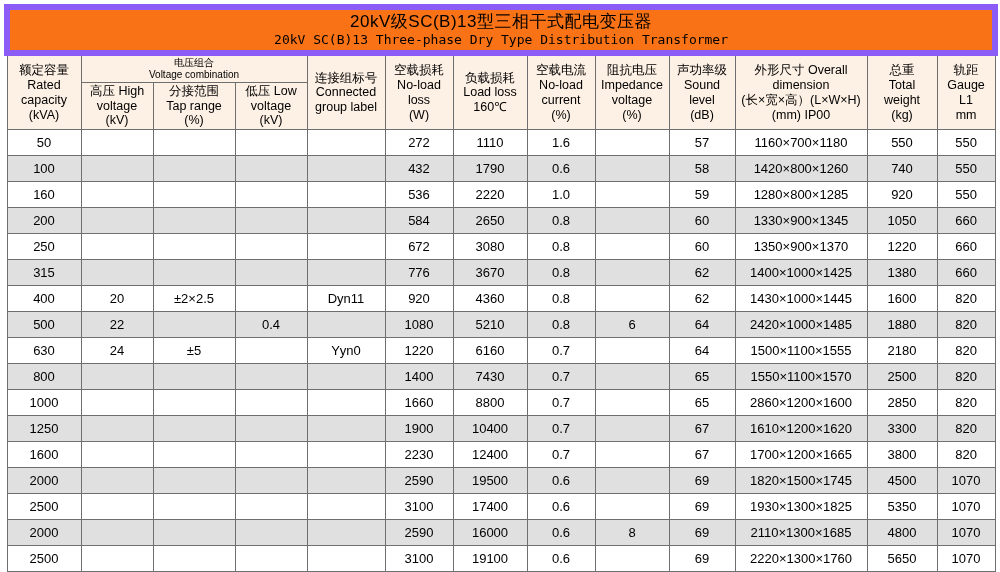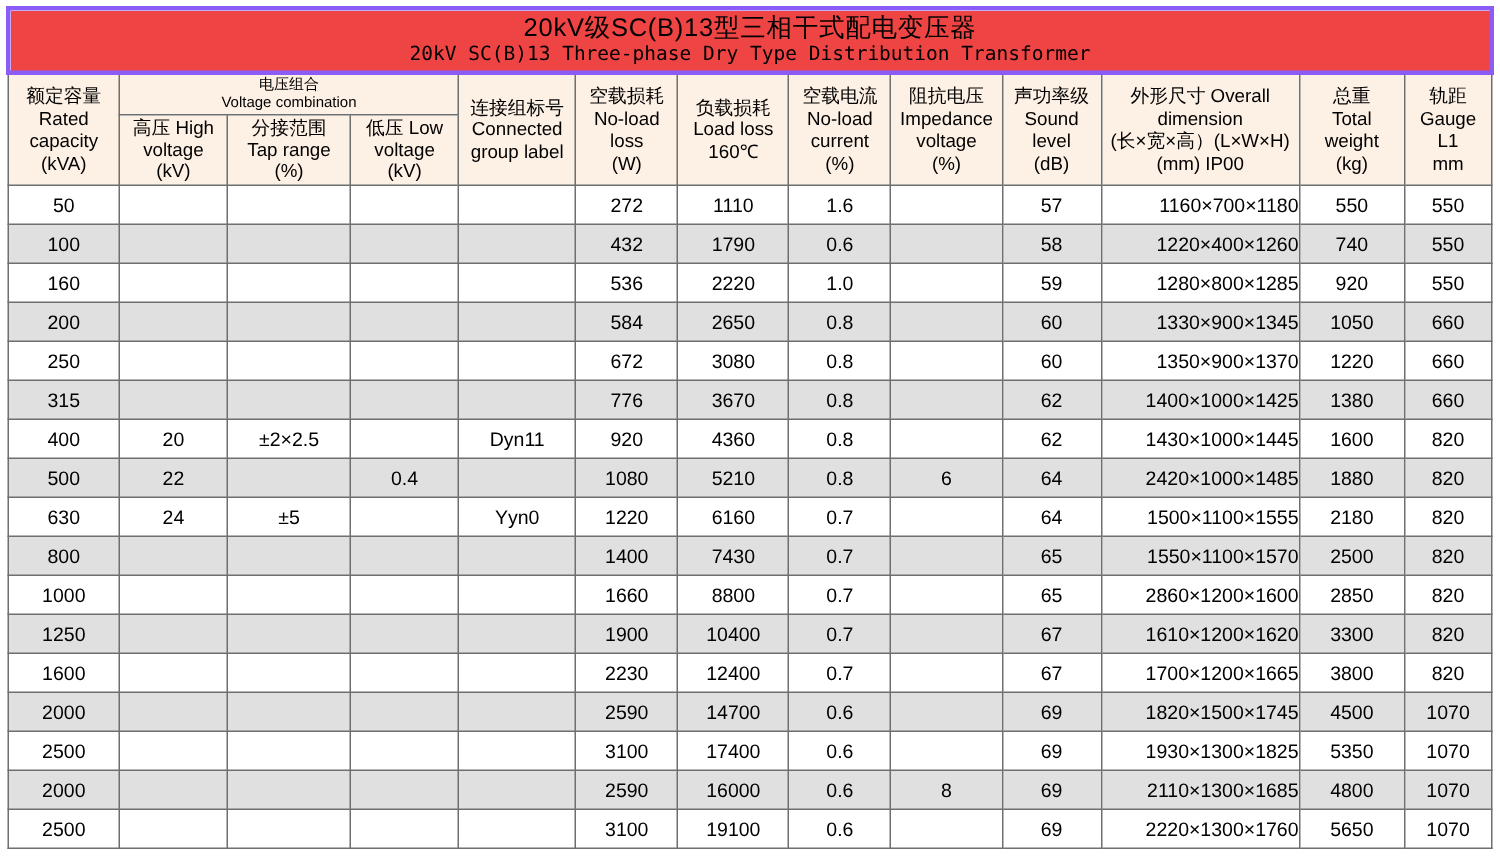--- a/index.html
+++ b/index.html
@@ -24,22 +24,22 @@
     font-weight:normal;
     font-size:13px;
     text-align:center;
     vertical-align:middle;
     padding:0;
     line-height:1.18;
     color:#000;
     overflow:hidden;
   }
   .title-row td{
-    background:#ef4444;
-    border:3px solid #8b5cf6;
+    background:#f97316;
+    border:6px solid #8b5cf6;
     padding:2px 0 3px 0;
   }
   .title-cn{
     font-size:17px;
     letter-spacing:0.5px;
   }
   .title-en{
     font-size:13px;
     font-family:"DejaVu Sans Mono", monospace;
     letter-spacing:0px;
@@ -51,21 +51,21 @@
     font-size:12.5px;
   }
   .hdr td.group{
     font-size:10px;
   }
   .hdr .cn{display:block;}
   .hdr .en{display:block;}
   .body-row td{height:25px;font-size:13px;}
   .body-row.alt td{background:#e0e0e0;}
   .body-row.white td{background:#ffffff;}
-  .dim{font-size:12.5px;text-align:right;}
+  .dim{font-size:12.5px;}
 </style>
 </head>
 <body>
 
 <div class="sheet">
 <table>
   <colgroup>
     <col style="width:74px">
     <col style="width:72px">
     <col style="width:82px">
@@ -178,21 +178,21 @@
       <td>100</td>
       <td></td>
       <td></td>
       <td></td>
       <td></td>
       <td>432</td>
       <td>1790</td>
       <td>0.6</td>
       <td></td>
       <td>58</td>
-      <td class="dim">1220×400×1260</td>
+      <td class="dim">1420×800×1260</td>
       <td>740</td>
       <td>550</td>
     </tr>
     <tr class="body-row white">
       <td>160</td>
       <td></td>
       <td></td>
       <td></td>
       <td></td>
       <td>536</td>
@@ -354,21 +354,21 @@
       <td>3800</td>
       <td>820</td>
     </tr>
     <tr class="body-row alt">
       <td>2000</td>
       <td></td>
       <td></td>
       <td></td>
       <td></td>
       <td>2590</td>
-      <td>14700</td>
+      <td>19500</td>
       <td>0.6</td>
       <td></td>
       <td>69</td>
       <td class="dim">1820×1500×1745</td>
       <td>4500</td>
       <td>1070</td>
     </tr>
     <tr class="body-row white">
       <td>2500</td>
       <td></td>

